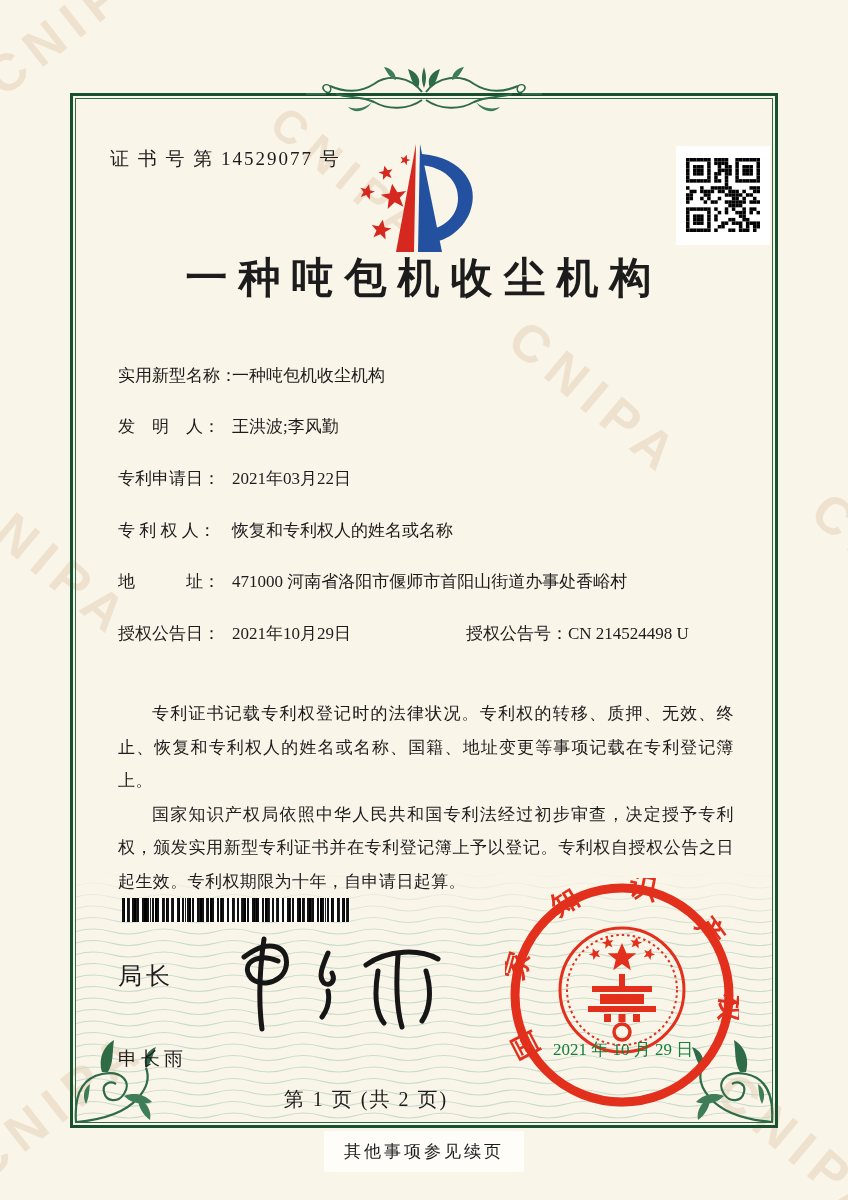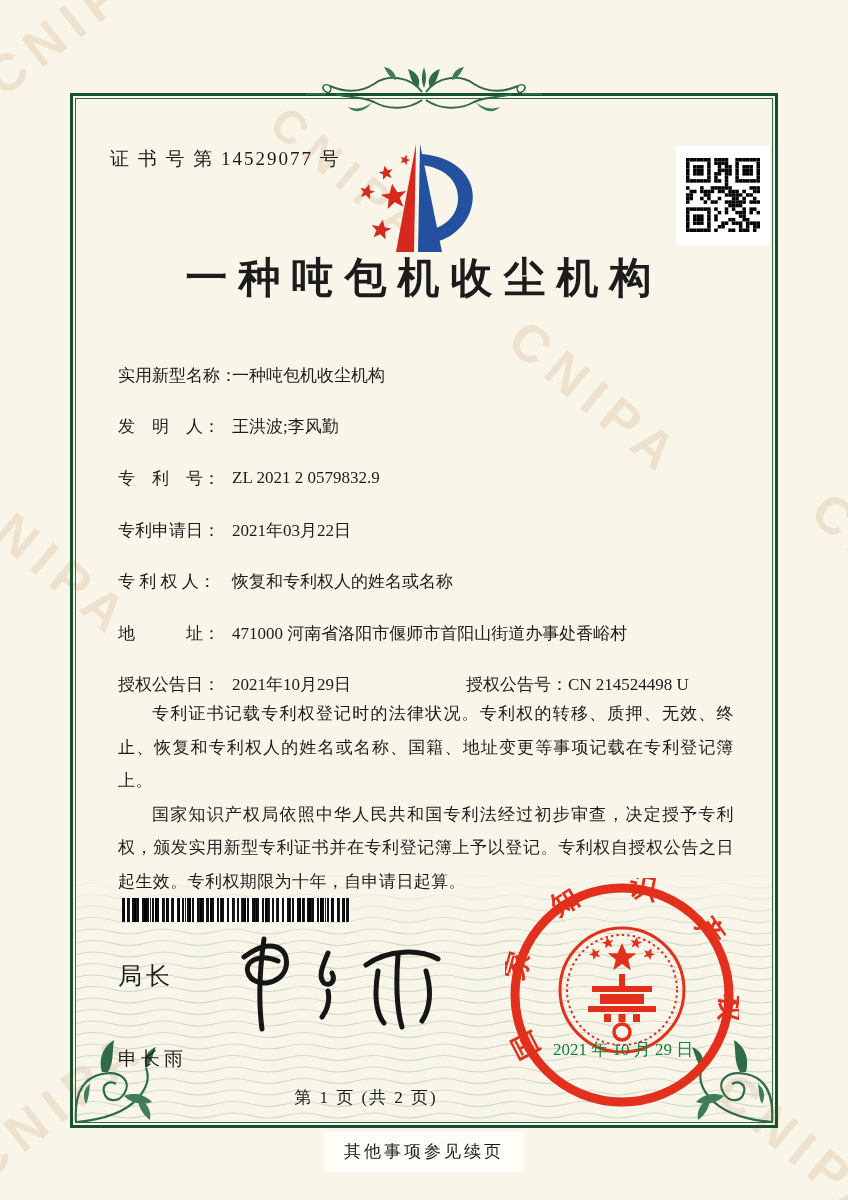--- a/index.html
+++ b/index.html
@@ -54,21 +54,21 @@
   .director-title{position:absolute;left:118px;top:960px;font-size:24px;letter-spacing:4px;}
   .director-name{position:absolute;left:118px;top:998px;font-size:19px;letter-spacing:4px;margin-top:48px;}
   .signature{position:absolute;left:228px;top:925px;width:225px;height:112px;}
   .seal{position:absolute;left:505px;top:878px;width:234px;height:234px;z-index:4;}
   .seal-date{
     position:absolute;left:518px;top:1038px;width:210px;text-align:center;
     font-size:17px;z-index:5;color:#15803d;
   }
   .page-info{
     position:absolute;left:70px;top:1086px;width:592px;text-align:center;
-    font-size:17px;letter-spacing:2px;z-index:4;
+    font-size:20px;letter-spacing:2px;z-index:4;
   }
   .note-box{
     position:absolute;left:50%;top:1131px;transform:translateX(-50%);
     background:#fffdf8;padding:9px 20px;font-size:17px;letter-spacing:3px;z-index:4;
   }
   .ornament{position:absolute;z-index:3;}
   .orn-top{left:50%;top:66px;transform:translateX(-50%);width:240px;height:56px;}
   .orn-bl{left:72px;top:1034px;width:98px;height:92px;}
   .orn-br{right:72px;top:1034px;width:98px;height:92px;transform:scaleX(-1);}
 </style>
@@ -407,24 +407,20 @@
   <div class="fields">
     <div class="frow">
       <span class="flabel">实用新型名称：</span>
       <span class="fval">一种吨包机收尘机构</span>
     </div>
     <div class="frow">
       <span class="flabel">发　明　人：</span>
       <span class="fval">王洪波;李风勤</span>
     </div>
     <div class="frow">
-      <span class="flabel">专　利　号：</span>
-      <span class="fval">ZL 2021 2 0579832.9</span>
-    </div>
-    <div class="frow">
       <span class="flabel">专利申请日：</span>
       <span class="fval">2021年03月22日</span>
     </div>
     <div class="frow">
       <span class="flabel">专 利 权 人：</span>
       <span class="fval">恢复和专利权人的姓名或名称</span>
     </div>
     <div class="frow">
       <span class="flabel">地　　　址：</span>
       <span class="fval">471000 河南省洛阳市偃师市首阳山街道办事处香峪村</span>

